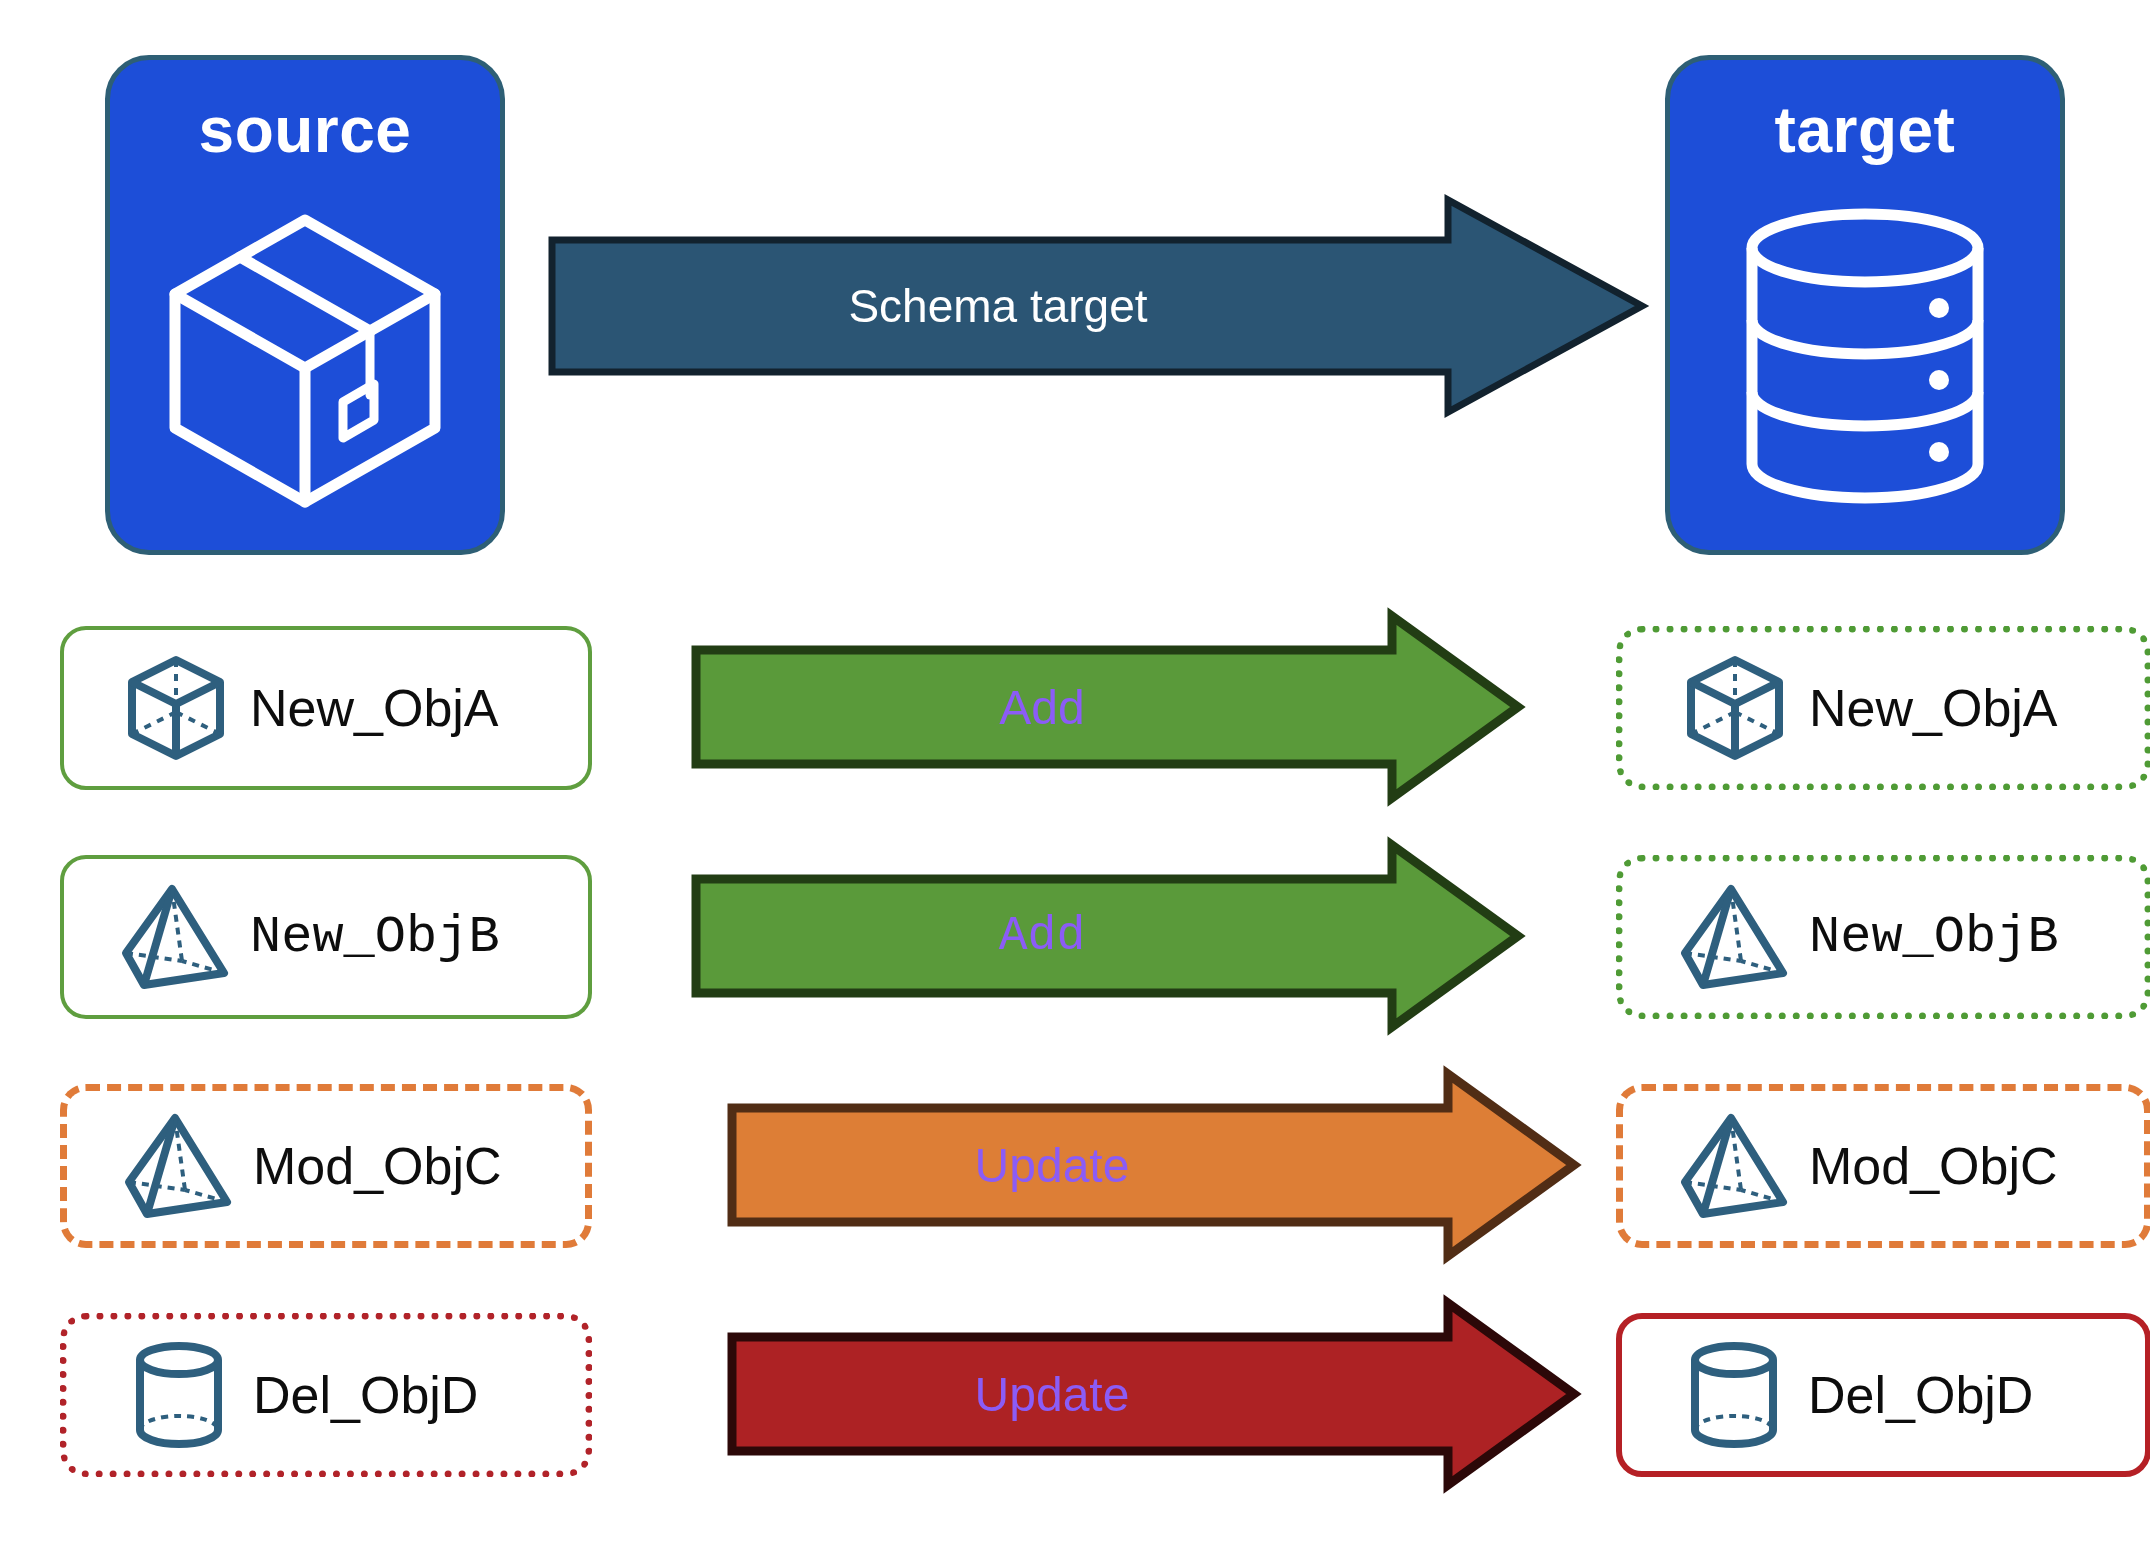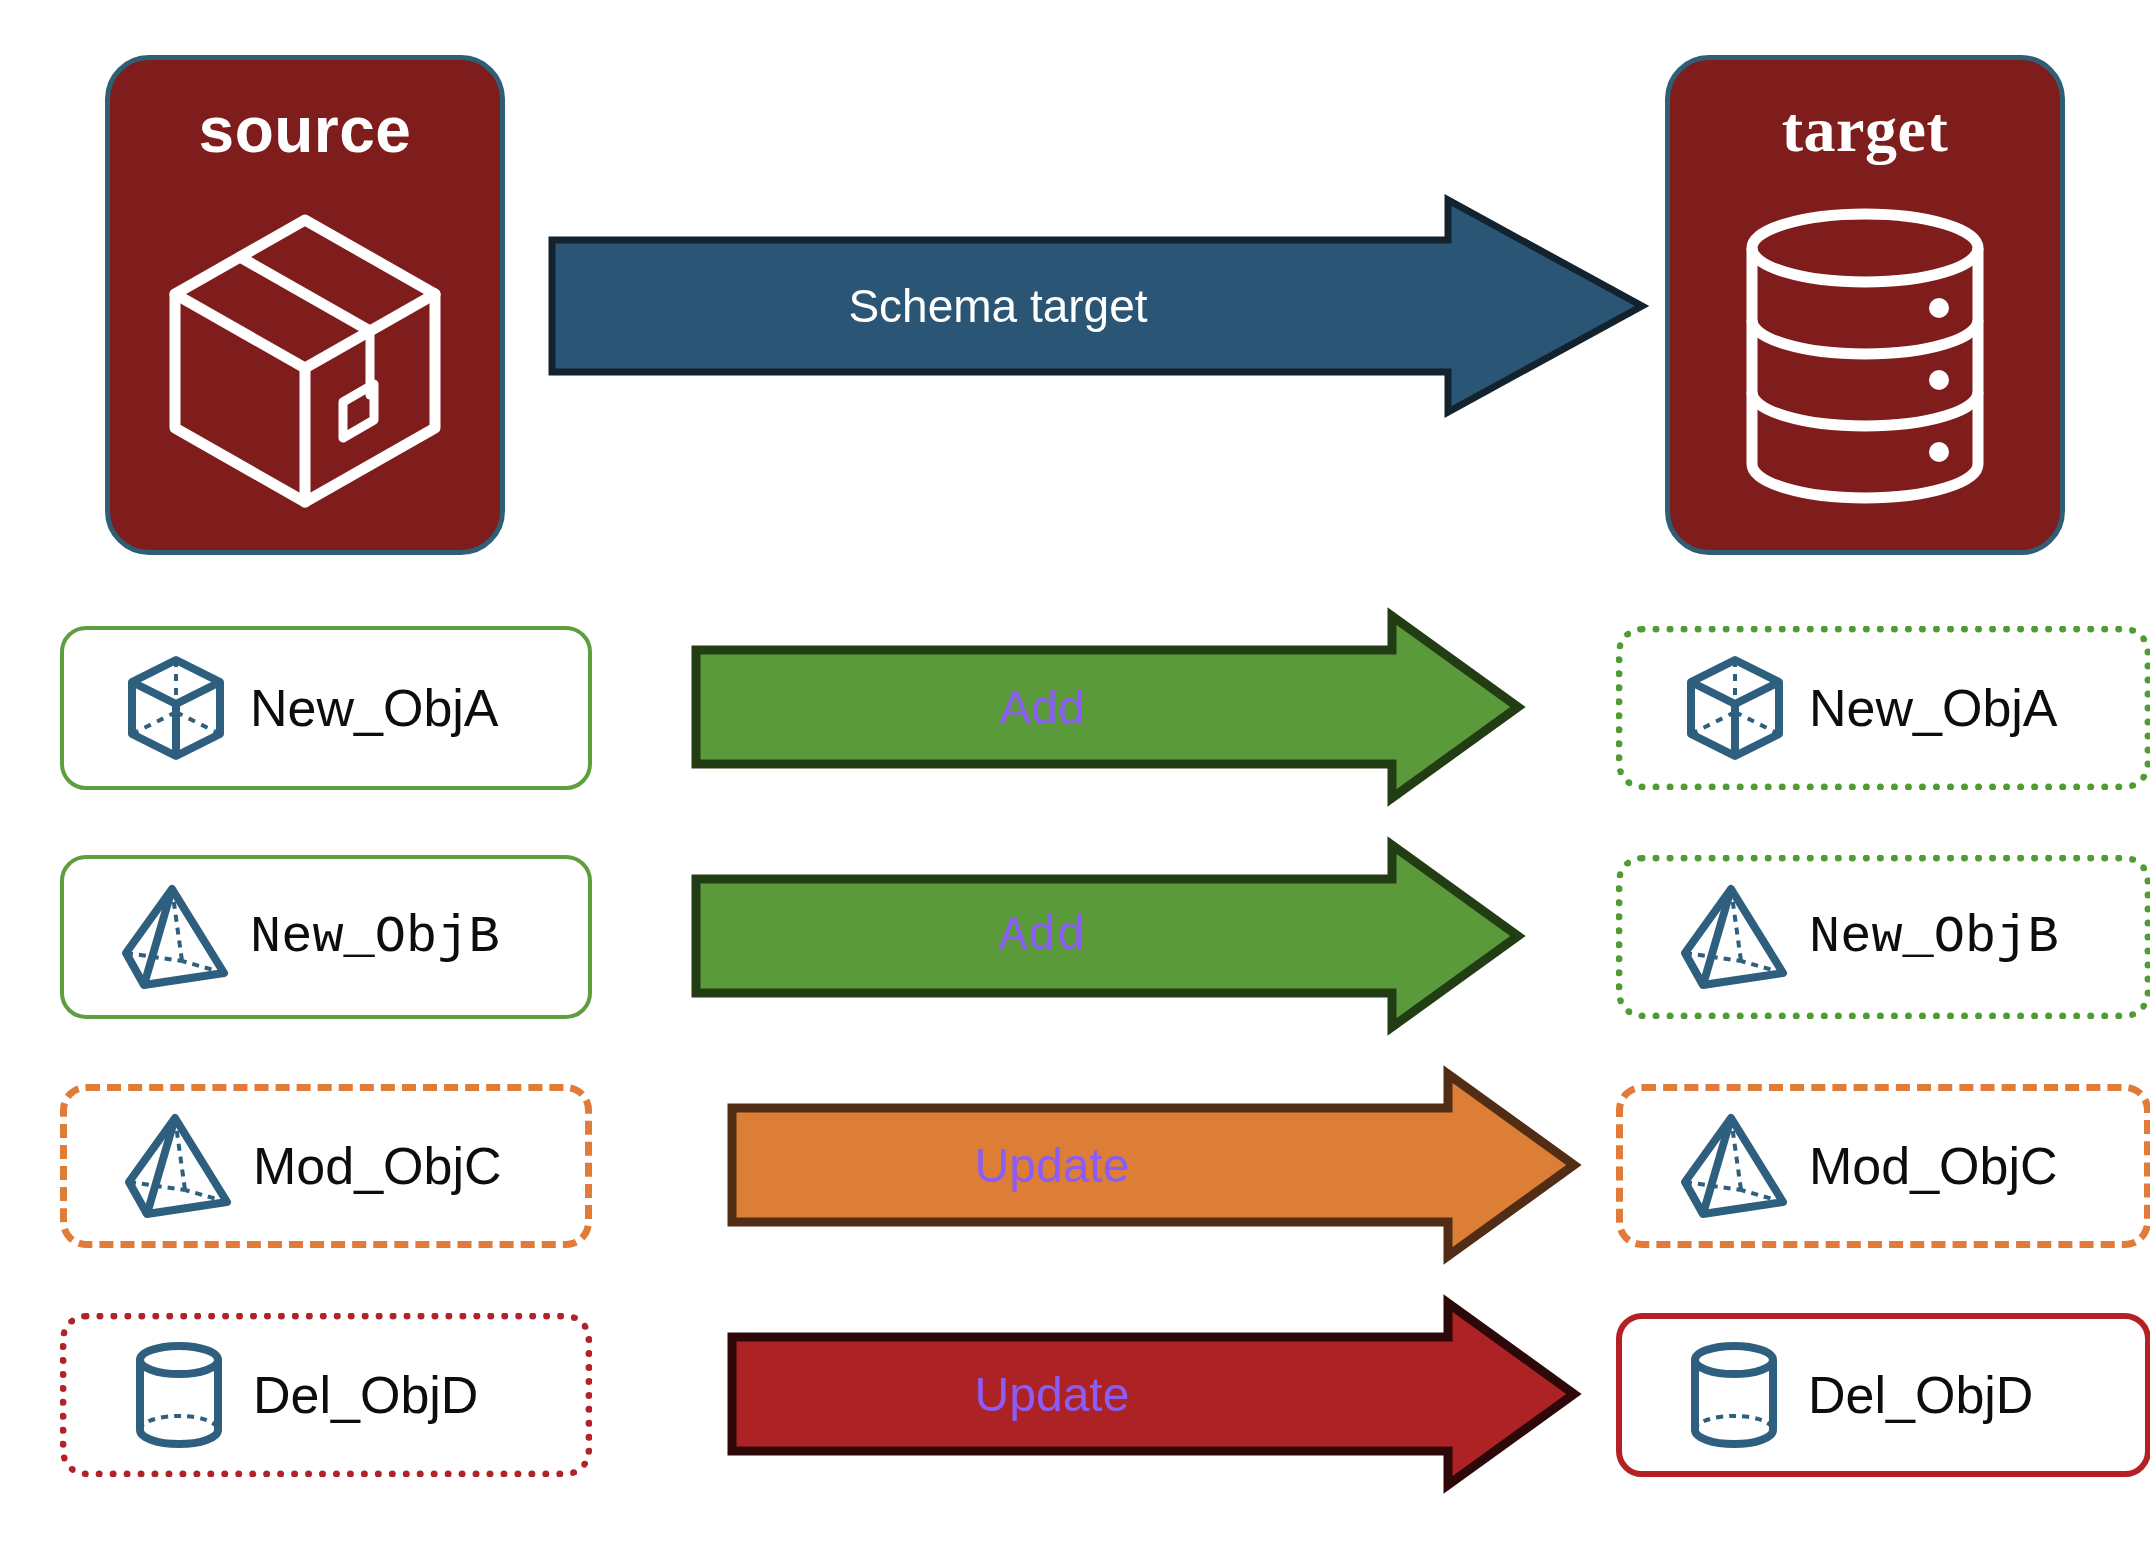--- a/index.html
+++ b/index.html
@@ -7,34 +7,34 @@
     width:2150px;height:1550px;background:#ffffff;
     font-family:"Liberation Sans", sans-serif;
     position:relative;overflow:hidden;
   }
   .stage{position:absolute;inset:0;}
 
   
   .endpoint{
     position:absolute;
     border-radius:44px;
-    background:#7f1d1d;
+    background:#1d4ed8;
     border:5px solid #2e5f75;
     box-sizing:border-box;
     display:flex;flex-direction:column;align-items:center;
   }
   .endpoint .ep-title{
     color:#ffffff;font-weight:bold;font-size:64px;
     margin-top:38px;letter-spacing:.5px;line-height:1;
   }
   .endpoint .ep-icon{
     flex:1;display:flex;align-items:center;justify-content:center;width:100%;
   }
   #endpoint-source{left:105px;top:55px;width:400px;height:500px;}
-  #endpoint-target{left:1665px;top:55px;width:400px;height:500px;font-family:Liberation Serif, serif;}
+  #endpoint-target{left:1665px;top:55px;width:400px;height:500px;}
 
   
   .big-arrow{
     position:absolute;left:548px;top:196px;width:1098px;height:220px;
   }
   .big-arrow .ba-label{
     position:absolute;left:0;top:0;width:900px;height:220px;
     display:flex;align-items:center;justify-content:center;
     color:#ffffff;font-size:46px;
   }

